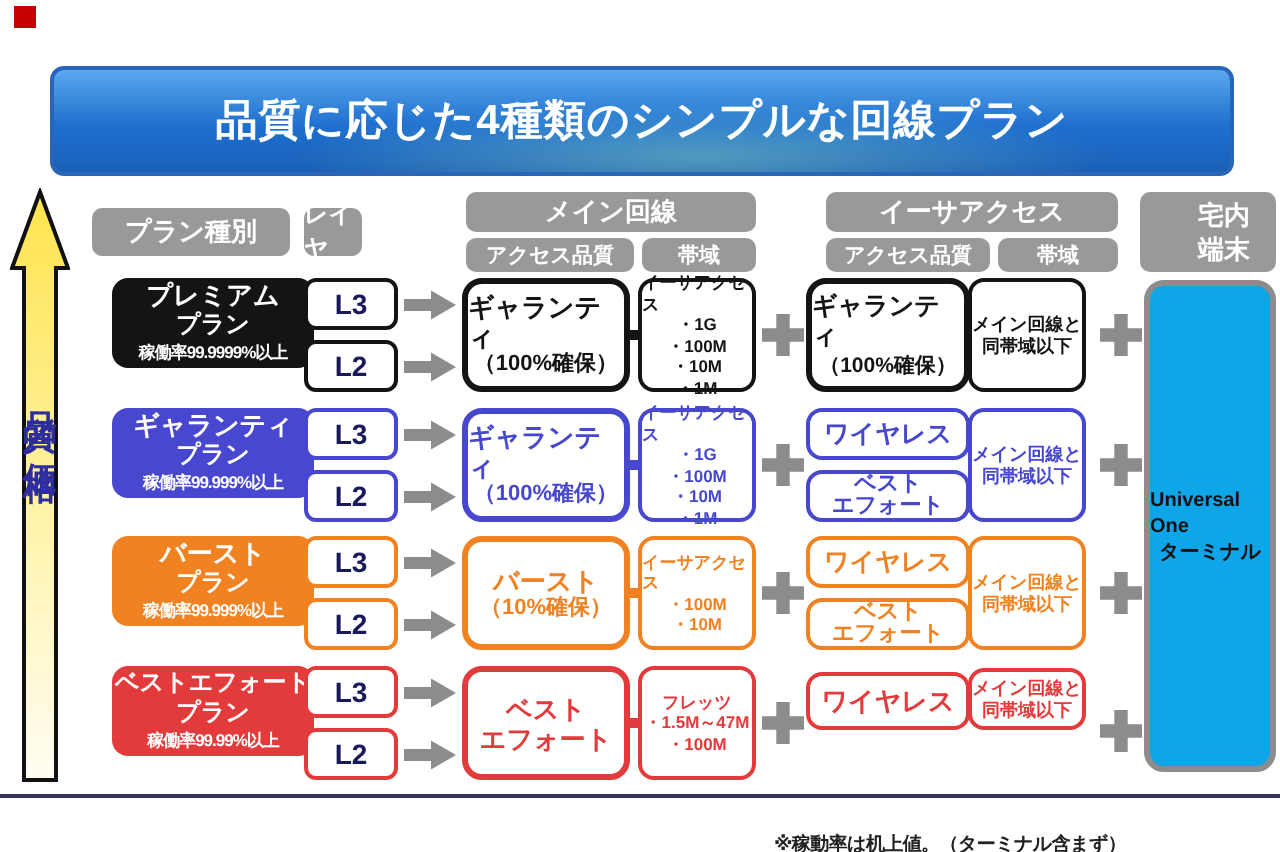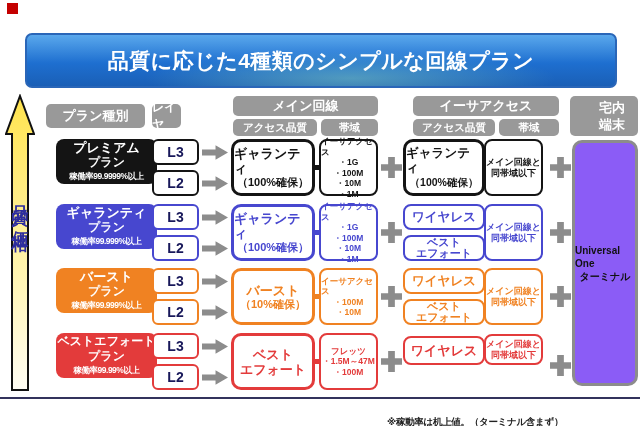--- a/index.html
+++ b/index.html
@@ -62,21 +62,21 @@
   .bq-b{top:31px;height:26px;font-size:11px;line-height:11.5px;}
   .bq-s4{top:3px;height:29px;font-size:13px;}
   .stub-bA{left:484px;top:10px;} .stub-bB{left:484px;top:41px;}
   .stub-b1{left:484px;top:26px;} .stub-b4{left:484px;top:15px;}
   .bbw{left:472px;width:59px;height:57px;top:0;border:2.5px solid var(--c);border-radius:8px;
        background:#fff;color:var(--c);font-size:9px;line-height:11px;margin-left:12px;}
   .bbw4{height:31px;top:1px;}
 
   
   #termbox{left:572px;top:140px;width:66px;height:246px;border:3px solid #8c8c8c;border-radius:10px;
-    background:#8b5cf6;color:#111;font-size:10px;line-height:13px;}
+    background:#0ea5e9;color:#111;font-size:10px;line-height:13px;}
   #footnote{left:387px;top:380px;font-size:9.5px;color:#222;letter-spacing:-.3px;margin-top:36px;}
   #baseline{left:0;top:397px;width:640px;height:2px;background:#33335c;}
 </style>
 </head>
 <body>
 
 <div id="stage">
 
   <div class="abs" id="corner"></div>
 

